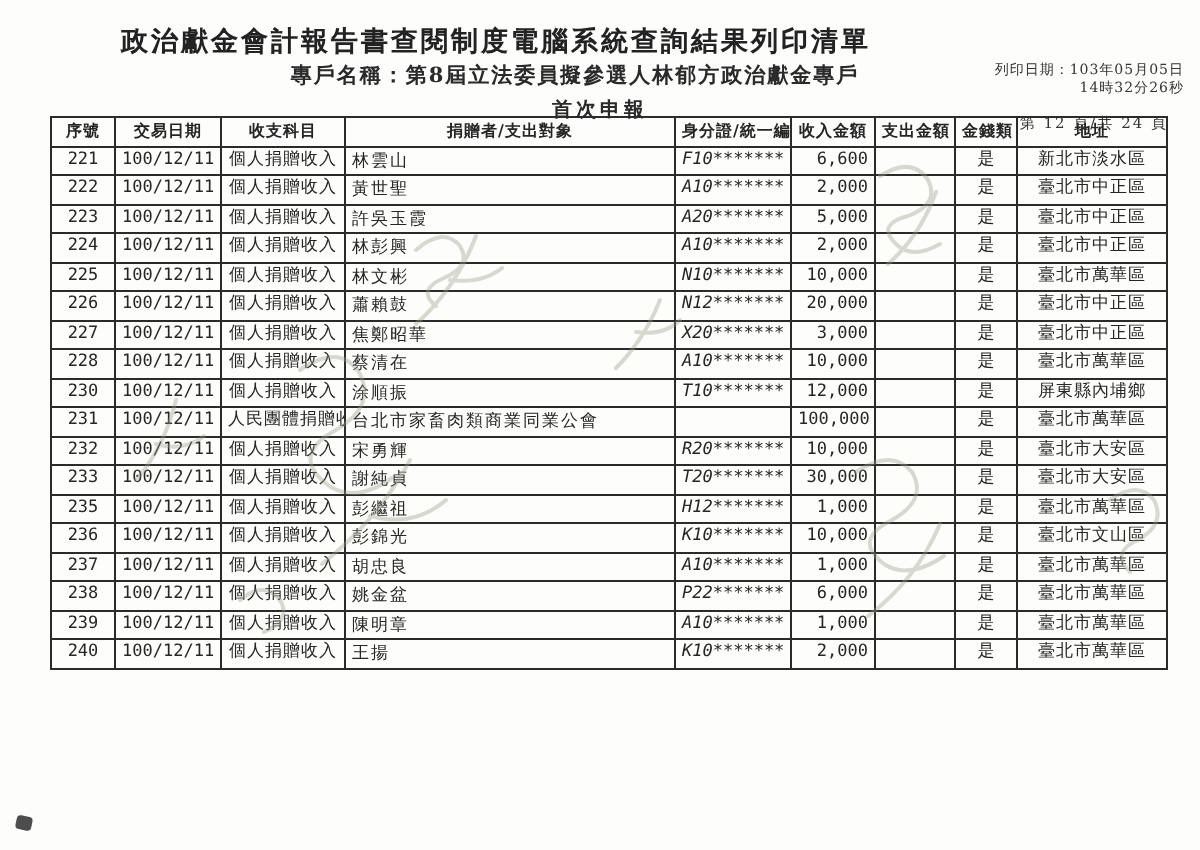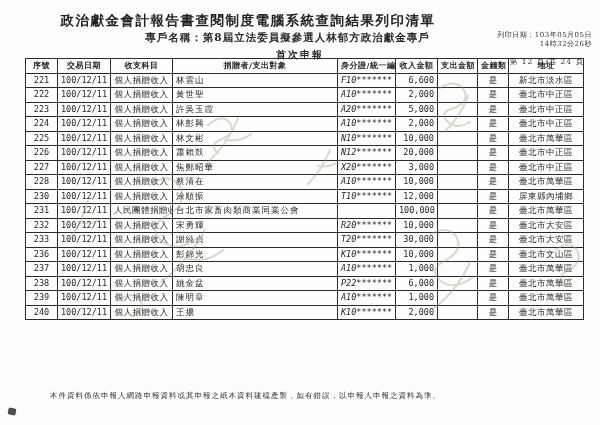--- a/index.html
+++ b/index.html
@@ -225,20 +225,31 @@
           <td class="c-date">100/12/11</td>
           <td class="c-cat">個人捐贈收入</td>
           <td class="c-donor">謝純貞</td>
           <td class="c-id">T20*******</td>
           <td class="c-in">30,000</td>
           <td class="c-out"></td>
           <td class="c-money">是</td>
           <td class="c-addr">臺北市大安區</td>
         </tr>
         <tr>
+          <td class="c-serial">235</td>
+          <td class="c-date">100/12/11</td>
+          <td class="c-cat">個人捐贈收入</td>
+          <td class="c-donor">彭繼祖</td>
+          <td class="c-id">H12*******</td>
+          <td class="c-in">1,000</td>
+          <td class="c-out"></td>
+          <td class="c-money">是</td>
+          <td class="c-addr">臺北市萬華區</td>
+        </tr>
+        <tr>
           <td class="c-serial">236</td>
           <td class="c-date">100/12/11</td>
           <td class="c-cat">個人捐贈收入</td>
           <td class="c-donor">彭錦光</td>
           <td class="c-id">K10*******</td>
           <td class="c-in">10,000</td>
           <td class="c-out"></td>
           <td class="c-money">是</td>
           <td class="c-addr">臺北市文山區</td>
         </tr>
@@ -282,21 +293,20 @@
           <td class="c-donor">王揚</td>
           <td class="c-id">K10*******</td>
           <td class="c-in">2,000</td>
           <td class="c-out"></td>
           <td class="c-money">是</td>
           <td class="c-addr">臺北市萬華區</td>
         </tr>
       </tbody>
   </table>
 
-  <div class="footer-note">本件資料係依申報人網路申報資料或其申報之紙本資料建檔產製，如有錯誤，以申報人申報之資料為準。</div>
 
   <div class="corner-mark"></div>
 
   <svg class="scribbles" width="600" height="425" viewBox="0 0 600 425">
     <g fill="none" stroke="#97a18b" stroke-width="2" stroke-linecap="round" opacity="0.38">
       <path d="M208 125 q 14 -12 22 -2 q 6 10 -8 16 q -14 6 -4 14"></path>
       <path d="M238 118 q -10 26 -30 44 M225 140 q 16 2 26 -6"></path>
       <path d="M150 185 q 20 -14 30 2 q 8 16 -12 28 q -22 12 -6 26 q 14 12 34 -2"></path>
       <path d="M205 230 q -16 30 -44 52 M185 258 q 22 6 38 -8"></path>
       <path d="M440 88 q 16 -10 24 2 q 6 12 -10 18 q -16 4 -6 14 q 8 8 22 0"></path>

